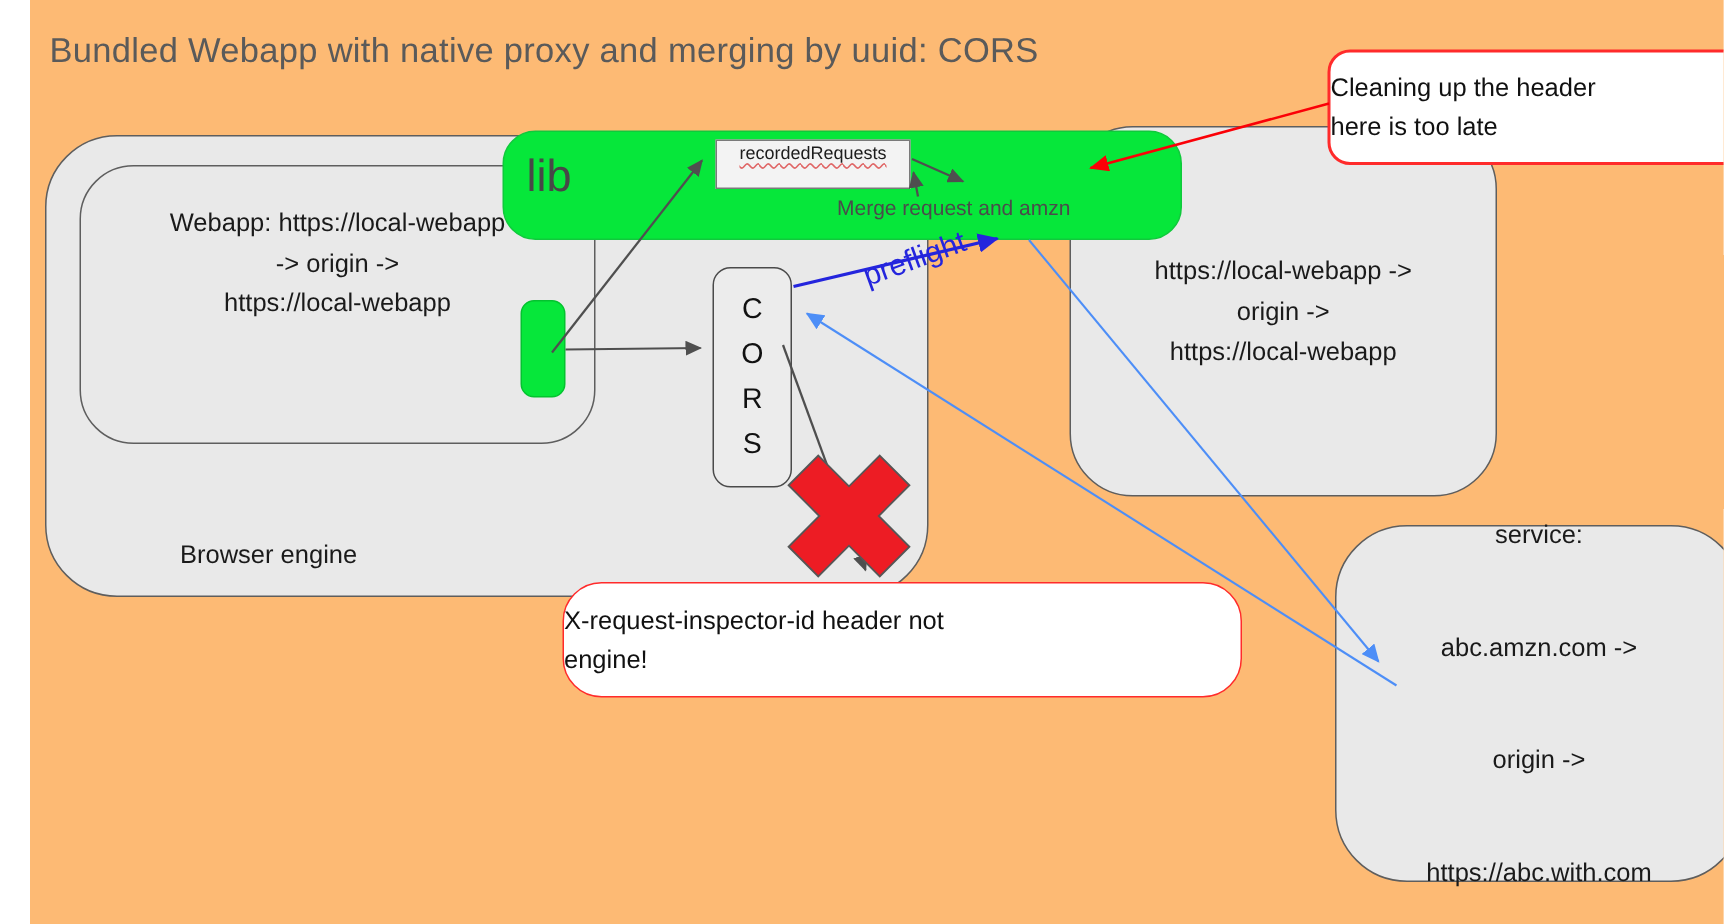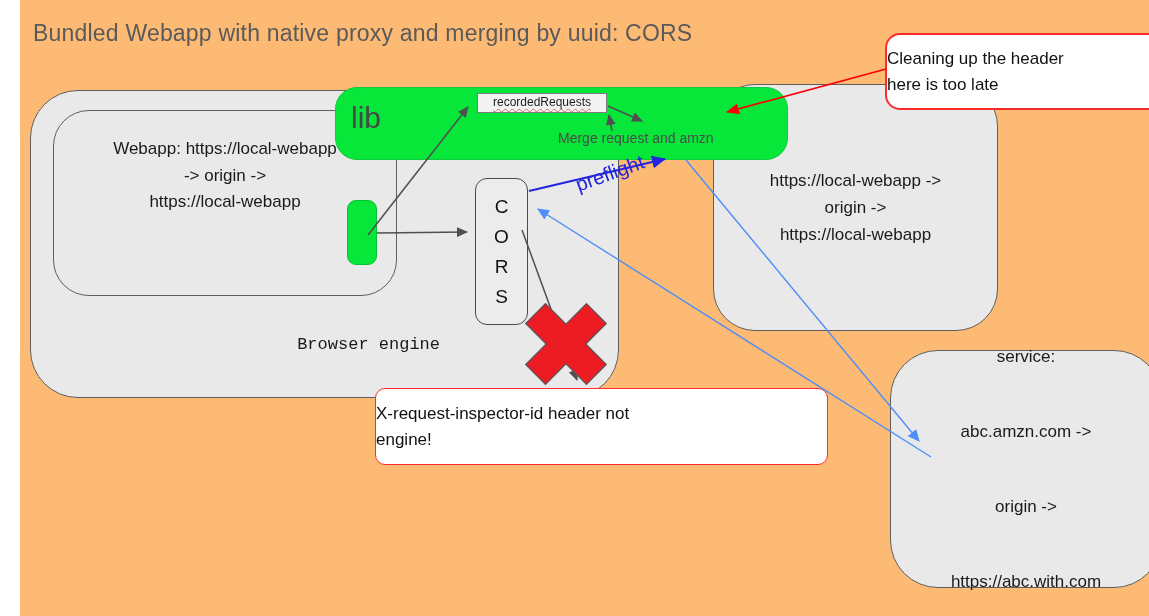--- a/index.html
+++ b/index.html
@@ -5,38 +5,38 @@
   html,body{margin:0;padding:0;background:#fff;}
   .stage{position:relative;width:1149px;height:616px;background:#fdba74;overflow:hidden;
          font-family:"Liberation Sans", sans-serif;margin-left:20px;}
   .title{position:absolute;left:13px;top:20px;font-size:23px;color:#5a5a5a;letter-spacing:.2px;}
   .gbox{position:absolute;background:#e9e9e9;border:1.6px solid #5e5e5e;box-sizing:border-box;}
   .boxtext{position:absolute;display:flex;flex-direction:column;justify-content:center;
            text-align:center;color:#1a1a1a;font-size:17px;line-height:26.5px;}
   .libbox{position:absolute;left:315px;top:87px;width:453px;height:73px;background:#06e73a;
           border:1px solid #10c93c;border-radius:22px;box-sizing:border-box;}
   .liblabel{position:absolute;left:331px;top:101px;font-size:30px;color:#474747;text-align:right;}
-  .chip{position:absolute;left:457px;top:93px;width:130px;height:20px;background:#f3f3f3;
+  .chip{position:absolute;left:457px;top:93px;width:130px;height:33px;background:#f3f3f3;
         border:1px solid #7a7a7a;box-sizing:border-box;text-align:center;font-size:12px;color:#1c1c1c;
         line-height:17px;}
   .chip span{text-decoration:underline;text-decoration-style:wavy;text-decoration-color:#e06666;
         text-decoration-thickness:1px;text-underline-offset:2px;}
   .mergelabel{position:absolute;left:538px;top:130px;font-size:14px;color:#4b4b4b;}
   .greenrect{position:absolute;left:327px;top:200px;width:30px;height:65px;background:#06e73a;
              border:1px solid #04c32f;border-radius:9px;box-sizing:border-box;}
   .corsbox{position:absolute;left:455px;top:178px;width:53px;height:147px;background:#ececec;
            border:1.6px solid #4a4a4a;border-radius:12px;box-sizing:border-box;display:flex;
            flex-direction:column;justify-content:center;align-items:center;font-size:19px;
            line-height:30px;color:#111;}
   .callout{position:absolute;background:#ffffff;border:2px solid #ff2b2b;border-radius:15px;
            box-sizing:border-box;display:flex;flex-direction:column;justify-content:center;
            text-align:left;color:#111;font-size:17px;line-height:26px;}
   .preflight{position:absolute;left:529px;top:162px;width:122px;text-align:center;font-size:20px;
              color:#2425dd;transform:rotate(-20deg);}
-  .belabel{position:absolute;left:100px;top:335px;width:320px;text-align:right;font-size:17px;color:#1a1a1a;font-family:Liberation Mono, monospace;}
+  .belabel{position:absolute;left:100px;top:360px;width:320px;text-align:left;font-size:17px;color:#1a1a1a;}
   svg.overlay{position:absolute;left:0;top:0;pointer-events:none;}
 </style>
 </head>
 <body>
 
 <div class="stage">
 
   <div class="title">Bundled Webapp with native proxy and merging by uuid: CORS</div>
 
   <div class="gbox" style="left:10px;top:90px;width:589px;height:308px;border-radius:48px;"></div>
@@ -79,21 +79,21 @@
     <div>R</div>
     <div>S</div>
   </div>
 
   <div class="preflight">preflight</div>
 
   <div class="callout" style="left:865px;top:33px;width:278px;height:77px;">
     <div>Cleaning up the header</div>
     <div>here is too late</div>
   </div>
-  <div class="callout" style="left:355px;top:388px;width:453px;height:77px;border-width:1.8px;border-radius:10px;">
+  <div class="callout" style="left:355px;top:388px;width:453px;height:77px;border-width:1.8px;border-radius:26px;">
     <div>X-request-inspector-id header not</div>
     <div>engine!</div>
   </div>
 
   <svg class="overlay" width="1149" height="616" viewBox="0 0 1149 616">
     <defs>
       <marker id="mgray" markerUnits="userSpaceOnUse" markerWidth="12" markerHeight="10" refX="10" refY="5" orient="auto">
           <path d="M0,0 L11,5 L0,10 z" fill="#4f4f4f"></path>
         </marker>
       <marker id="mblue" markerUnits="userSpaceOnUse" markerWidth="13" markerHeight="11" refX="11" refY="5.5" orient="auto">

